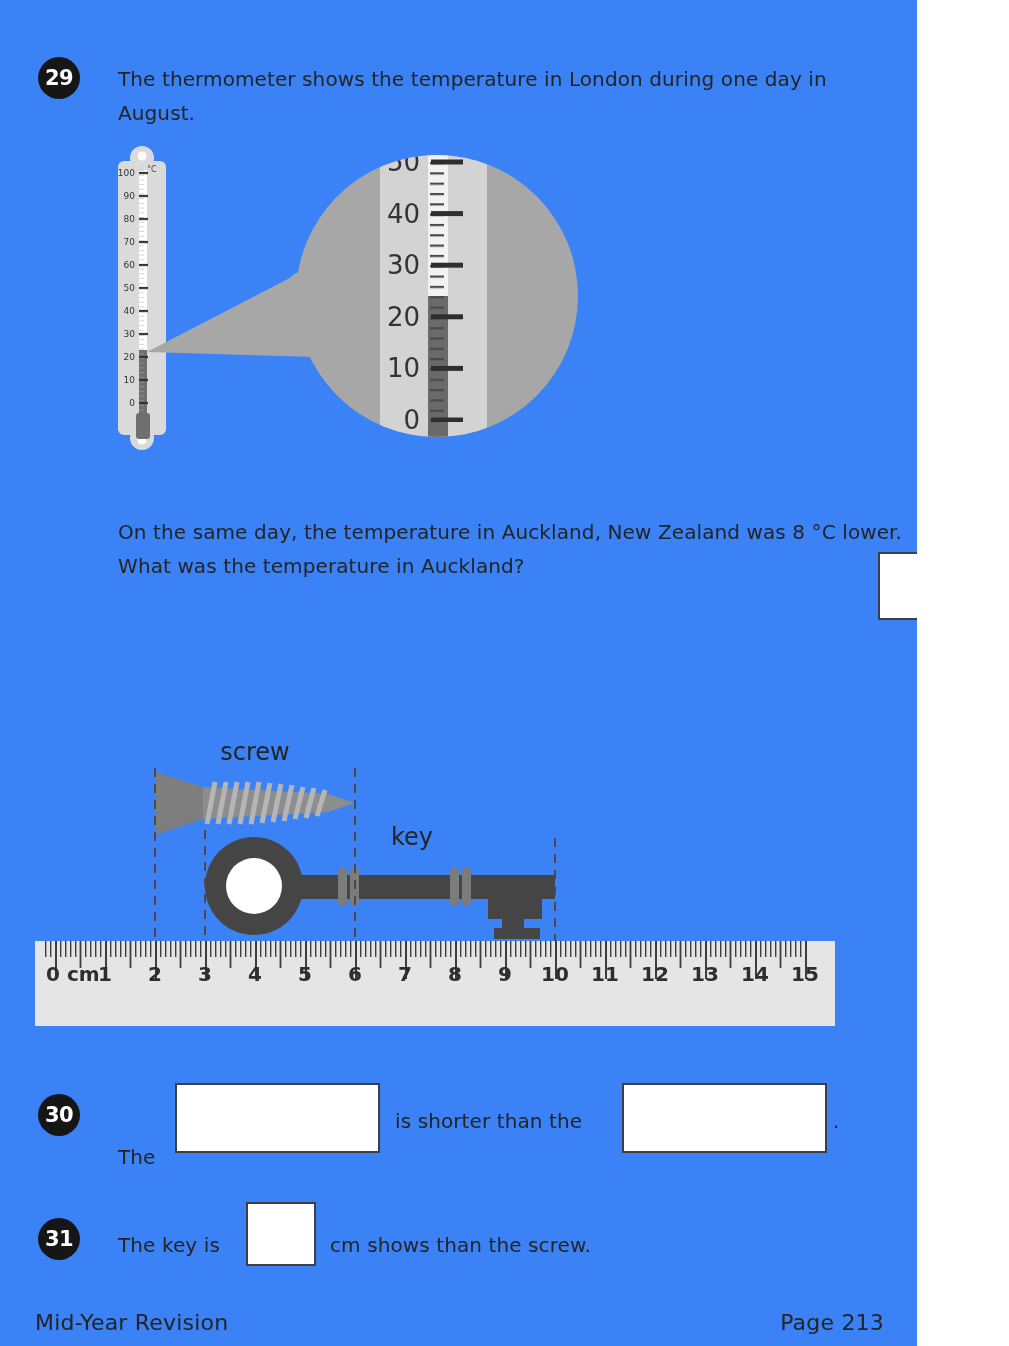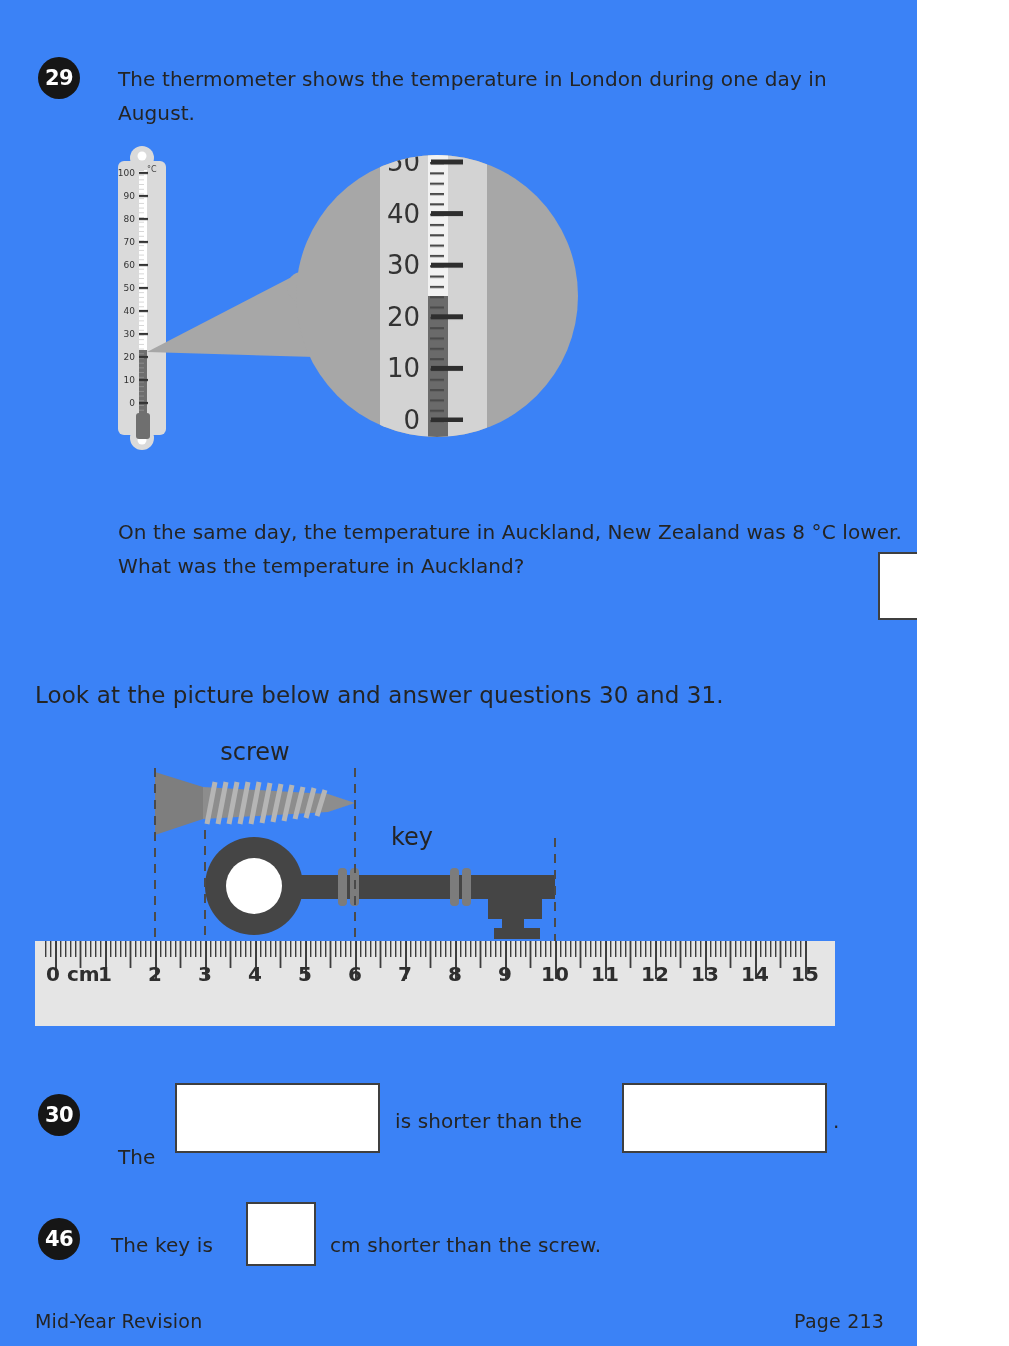--- a/index.html
+++ b/index.html
@@ -9,21 +9,21 @@
 
   .abs { position:absolute; }
   .qtext { font-size:20px; line-height:34px; color:#242424; letter-spacing:.1px; }
   .badge {
     position:absolute; width:42px; height:42px; border-radius:50%;
     background:#161616; color:#fff; display:flex; align-items:center; justify-content:center;
     font-size:21px; font-weight:bold; letter-spacing:-.5px;
   }
   .ansbox { position:absolute; background:#fff; border:2px solid #3f3f3f; }
   .unit { font-size:22px; color:#242424; }
-  .footer { font-size:19px; color:#242424; letter-spacing:.2px; }
+  .footer { font-size:22px; color:#242424; letter-spacing:.2px; }
   svg text { font-family:"DejaVu Sans", sans-serif; }
 </style>
 </head>
 <body>
 
 <div id="page">
 
   <div class="badge" style="left:38px; top:57px;">
     <span>29</span>
   </div>
@@ -103,21 +103,20 @@
   </svg>
 
   <div class="abs qtext" style="left:118px; top:475px; width:880px;margin-top:40px;">
     <div>On the same day, the temperature in Auckland, New Zealand was 8 °C lower.</div>
     <div>What was the temperature in Auckland?</div>
   </div>
 
   <div class="ansbox" style="left:878px; top:552px; width:69px; height:68px;"></div>
   <div class="abs unit" style="left:955px; top:572px;">°C</div>
 
-  <div class="abs qtext" style="left:35px; top:678px; width:900px; font-size:23px;">Look at the picture below and answer questions 30 and 31.</div>
 
   <svg class="abs" style="left:30px; top:735px;" width="810" height="300" viewBox="0 0 810 300">
     <defs>
       <pattern id="cmPat" x="25" y="206" width="50" height="40" patternUnits="userSpaceOnUse">
         <rect x="0" y="0" width="2" height="38" fill="#3d3d3d"></rect>
         <rect x="5" y="0" width="1.4" height="16" fill="#3d3d3d"></rect>
         <rect x="10" y="0" width="1.4" height="16" fill="#3d3d3d"></rect>
         <rect x="15" y="0" width="1.4" height="16" fill="#3d3d3d"></rect>
         <rect x="20" y="0" width="1.4" height="16" fill="#3d3d3d"></rect>
         <rect x="24.6" y="0" width="1.8" height="27" fill="#3d3d3d"></rect>
@@ -200,22 +199,22 @@
   <div class="badge" style="left:38px; top:1094px;">
     <span>30</span>
   </div>
   <div class="abs qtext" style="left:118px; top:1104px;margin-top:36px;">The</div>
   <div class="ansbox" style="left:175px; top:1083px; width:205px; height:70px;"></div>
   <div class="abs qtext" style="left:395px; top:1104px;">is shorter than the</div>
   <div class="ansbox" style="left:622px; top:1083px; width:205px; height:70px;"></div>
   <div class="abs qtext" style="left:833px; top:1104px;">.</div>
 
   <div class="badge" style="left:38px; top:1218px;">
-    <span>46</span>
-  </div>
-  <div class="abs qtext" style="left:111px; top:1228px;">The key is</div>
+    <span>31</span>
+  </div>
+  <div class="abs qtext" style="left:118px; top:1228px;">The key is</div>
   <div class="ansbox" style="left:246px; top:1202px; width:70px; height:64px;"></div>
-  <div class="abs qtext" style="left:330px; top:1228px;">cm shorter than the screw.</div>
+  <div class="abs qtext" style="left:330px; top:1228px;">cm shows than the screw.</div>
 
   <div class="abs footer" style="left:35px; top:1310px;">Mid-Year Revision</div>
   <div class="abs footer" style="right:33px; top:1310px;">Page 213</div>
 
 </div>
 
 </body></html>

